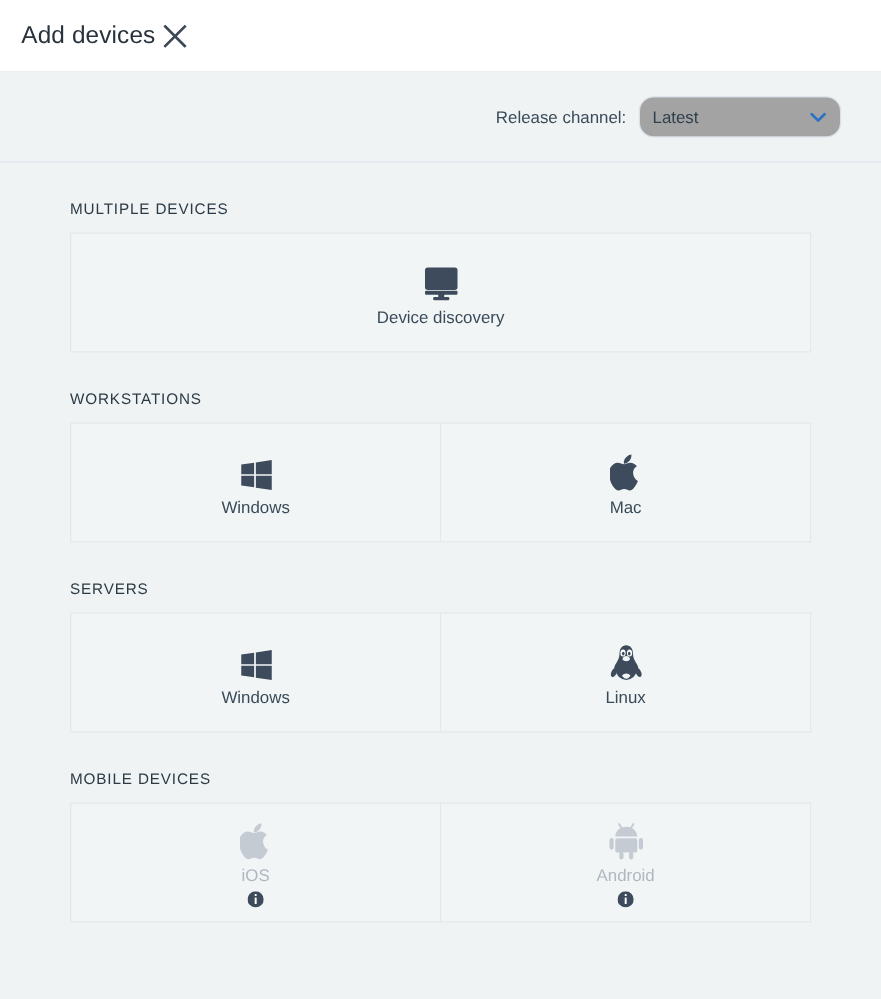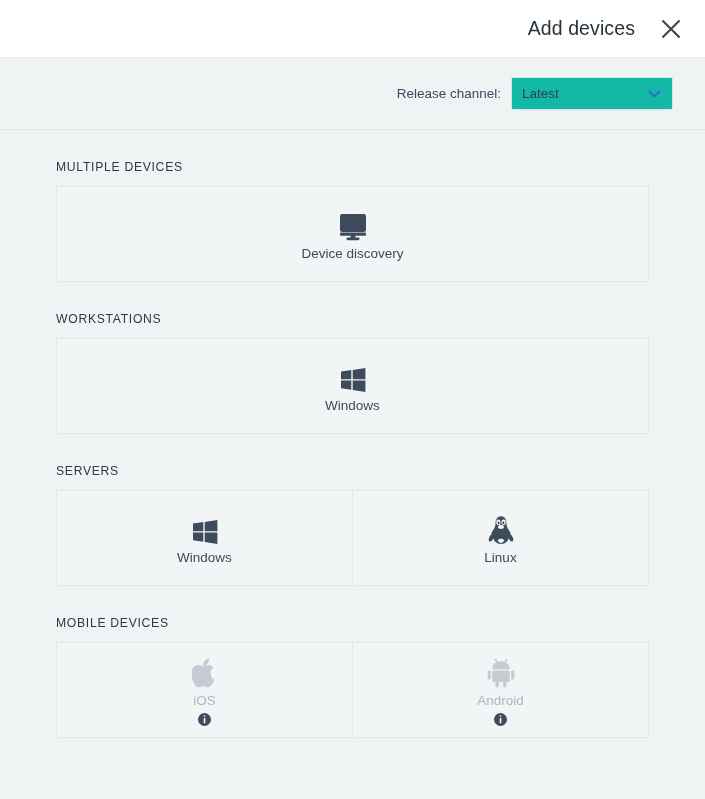--- a/index.html
+++ b/index.html
@@ -24,24 +24,23 @@
     background: #eff3f4;
   }
 
   
   .dialog-header {
     height: 58px;
     min-height: 58px;
     background: #ffffff;
     display: flex;
     align-items: center;
-    justify-content: flex-end;
+    justify-content: flex-start;
     padding: 0 18px 0 17px;
     border-bottom: 1px solid #e4eaef;
-    gap: 20px;
   }
 
   .dialog-title {
     font-size: 19.5px;
     font-weight: 400;
     color: #29333d;
     letter-spacing: 0.1px;
   }
 
   .close-button {
@@ -72,23 +71,23 @@
   .channel-label {
     font-size: 13.5px;
     color: #394b59;
     margin-right: 10px;
   }
 
   .channel-select {
     position: relative;
     width: 162px;
     height: 33px;
-    background: #14b8a6;
+    background: #a3a3a3;
     border: 1px solid #d9e0e6;
-    border-radius: 2px;
+    border-radius: 12px;
     display: flex;
     align-items: center;
     padding: 0 10px;
     cursor: pointer;
   }
 
   .channel-select .value {
     font-size: 13.5px;
     color: #30404d;
   }
@@ -231,20 +230,31 @@
           <span class="card-icon">
             <svg width="26" height="26" viewBox="0 0 26 26">
               <path d="M1 4.6 L11.3 3.1 L11.3 12.3 L1 12.3 Z" fill="#3d4b5c"></path>
               <path d="M12.7 2.9 L25.4 1 L25.4 12.3 L12.7 12.3 Z" fill="#3d4b5c"></path>
               <path d="M1 13.6 L11.3 13.6 L11.3 22.8 L1 21.3 Z" fill="#3d4b5c"></path>
               <path d="M12.7 13.6 L25.4 13.6 L25.4 25 L12.7 23.1 Z" fill="#3d4b5c"></path>
             </svg>
           </span>
           <span class="card-label">
             <span>Windows</span>
+          </span>
+        </div>
+        <div class="device-card">
+          <span class="card-icon">
+            <svg width="26" height="30" viewBox="0 0 26 30">
+              <path d="M17.1 0.6 C17.4 2.6 16.6 4.5 15.4 5.8 C14.2 7.1 12.6 8 11.1 7.9 C10.8 6 11.7 4 12.9 2.8 C14.1 1.5 15.8 0.6 17.1 0.6 Z" fill="#3d4b5c"></path>
+              <path d="M22.3 21.8 C21.7 23.3 21.4 23.9 20.6 25.2 C19.5 27 17.9 29.3 15.9 29.3 C14.2 29.3 13.7 28.2 11.3 28.2 C8.9 28.3 8.4 29.4 6.7 29.3 C4.7 29.3 3.2 27.3 2 25.4 C-1.1 20.2 -1.4 14 0.5 10.8 C1.9 8.4 4.1 7.1 6.1 7.1 C8.2 7.1 9.5 8.3 11.3 8.3 C13 8.3 14 7.1 16.4 7.1 C18.2 7.1 20.1 8.1 21.5 9.9 C17 12.4 17.7 19 22.3 21.8 Z" fill="#3d4b5c"></path>
+            </svg>
+          </span>
+          <span class="card-label">
+            <span>Mac</span>
           </span>
         </div>
       </div>
     </div>
 
     <div class="section">
       <div class="section-title">SERVERS</div>
       <div class="card-row">
         <div class="device-card">
           <span class="card-icon">

